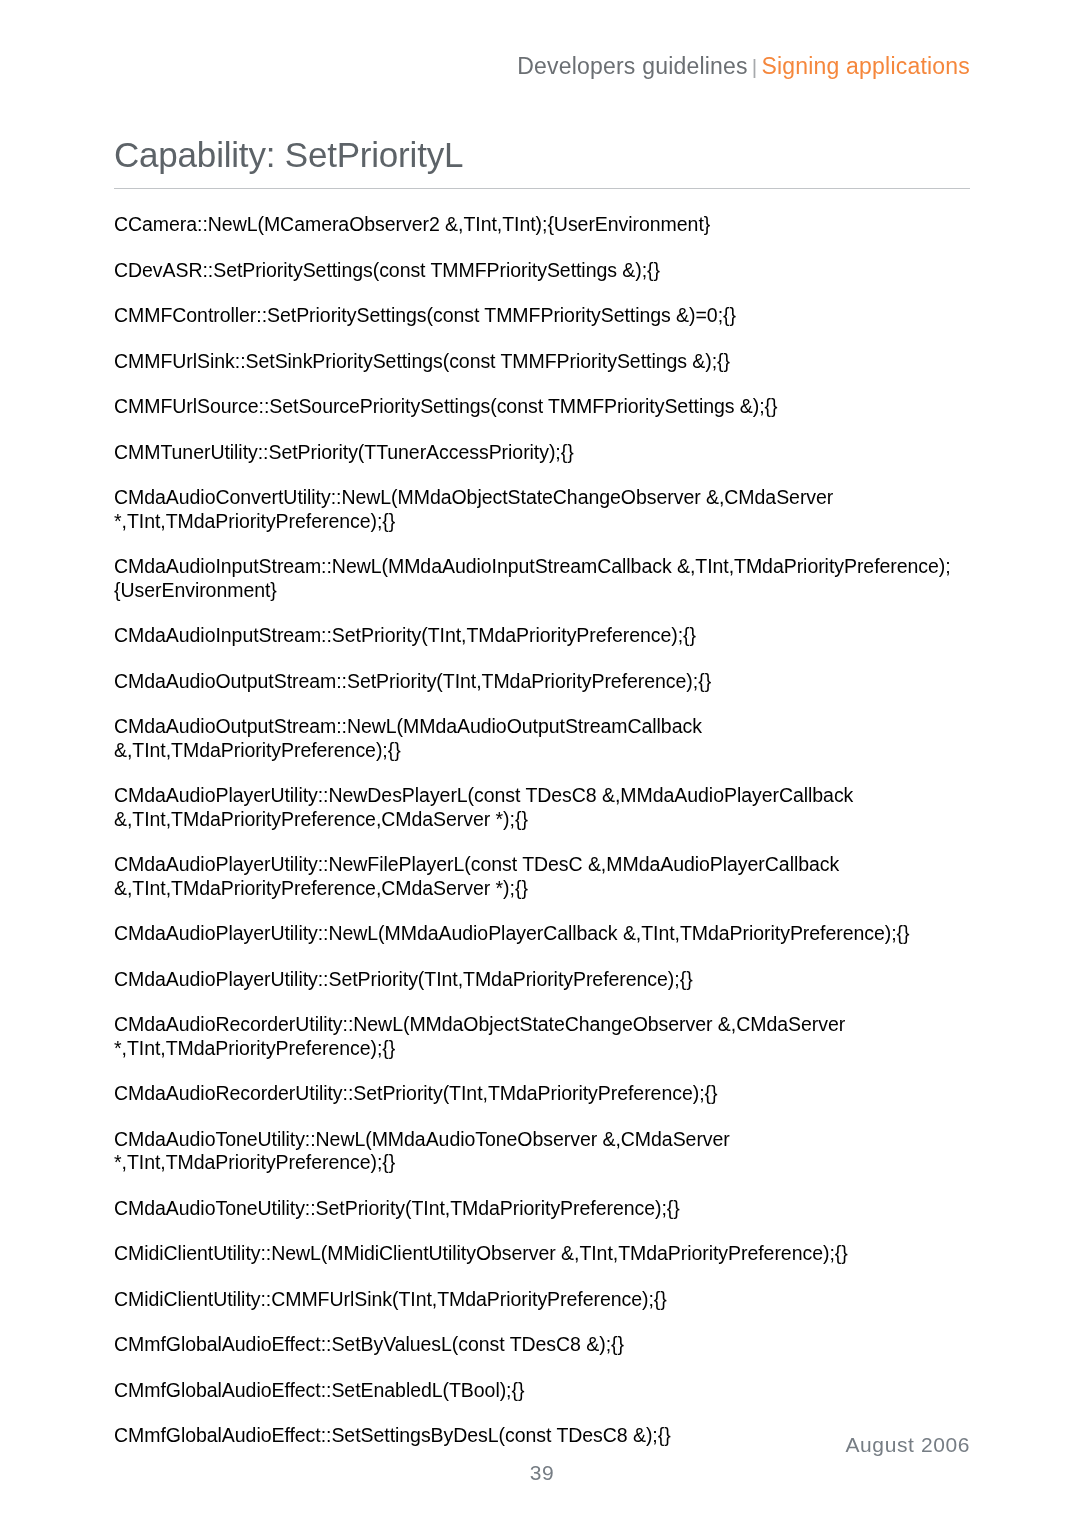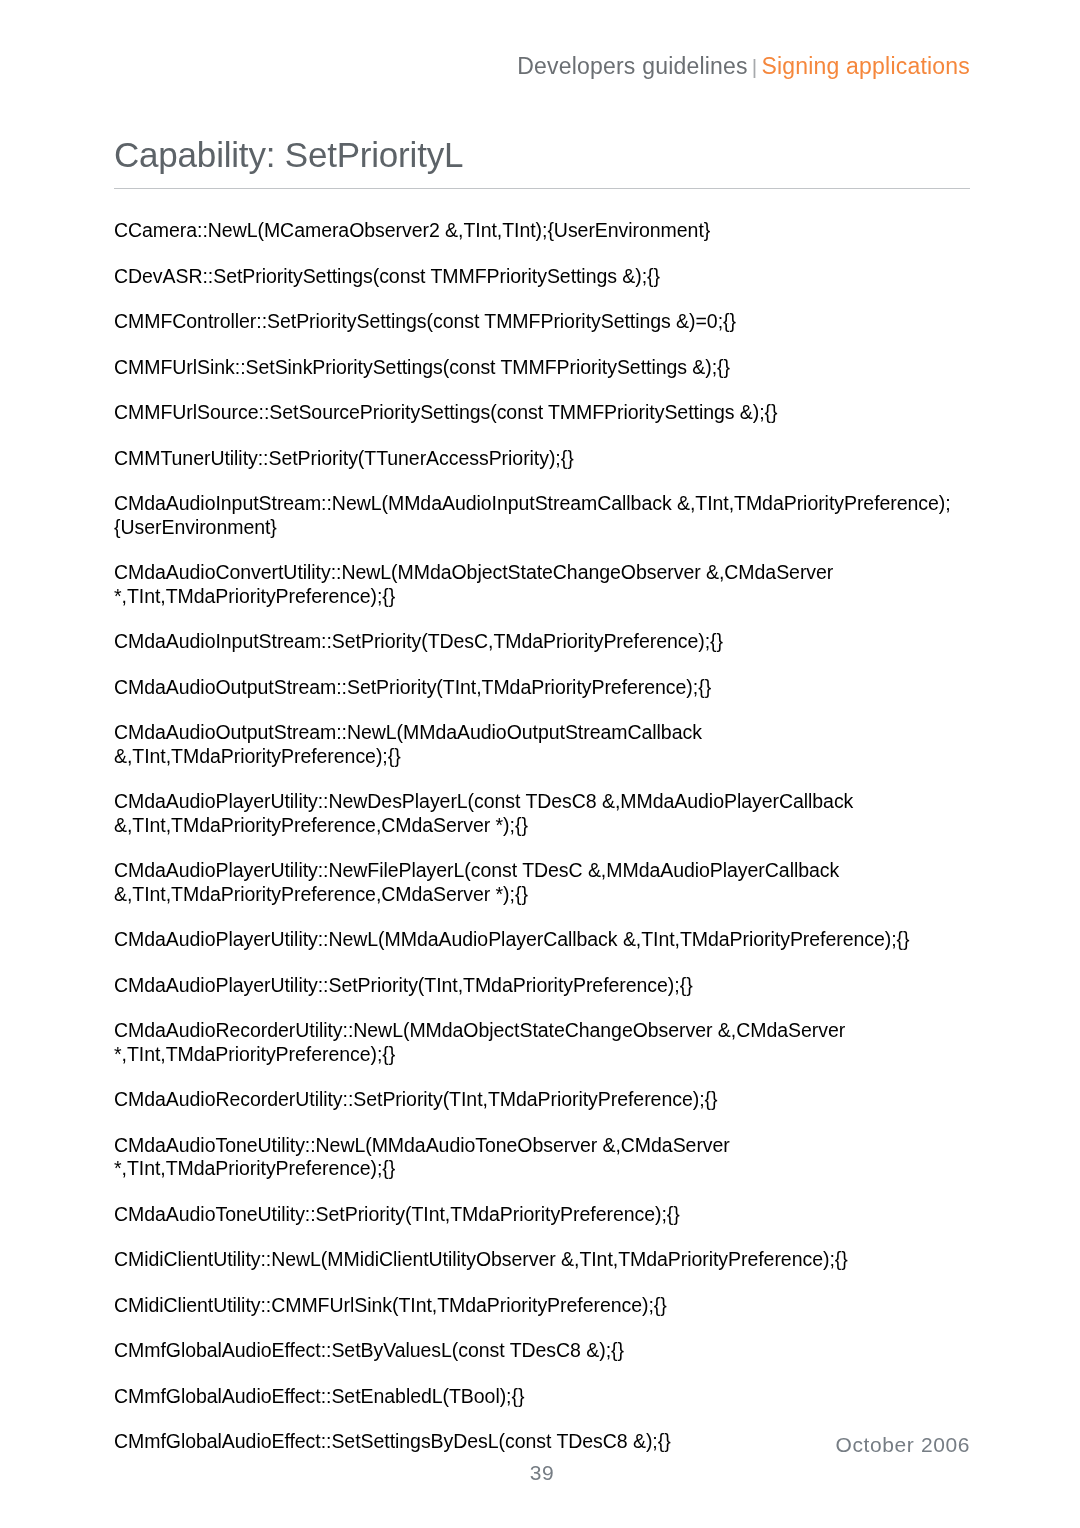--- a/index.html
+++ b/index.html
@@ -74,21 +74,21 @@
   .entries {
     position: absolute;
     top: 207px;
     left: 114px;
     width: 862px;
   }
   .entry {
     font-size: 19.5px;
     line-height: 23.5px;
     color: #000000;
-    margin: 12px 0 22px 0;
+    margin: 6px 0 22px 0;
     letter-spacing: -0.05px;
     word-break: normal;
   }
   .entry:last-child {
     margin-bottom: 0;
   }
 
   
   .page-footer {
     position: absolute;
@@ -134,38 +134,38 @@
     <div class="title-rule"></div>
   </div>
 
   <div class="entries">
       <p class="entry">CCamera::NewL(MCameraObserver2 &amp;,TInt,TInt);{UserEnvironment}</p>
       <p class="entry">CDevASR::SetPrioritySettings(const TMMFPrioritySettings &amp;);{}</p>
       <p class="entry">CMMFController::SetPrioritySettings(const TMMFPrioritySettings &amp;)=0;{}</p>
       <p class="entry">CMMFUrlSink::SetSinkPrioritySettings(const TMMFPrioritySettings &amp;);{}</p>
       <p class="entry">CMMFUrlSource::SetSourcePrioritySettings(const TMMFPrioritySettings &amp;);{}</p>
       <p class="entry">CMMTunerUtility::SetPriority(TTunerAccessPriority);{}</p>
+      <p class="entry">CMdaAudioConvertUtility::NewL(MMdaObjectStateChangeObserver &amp;,CMdaServer *,TInt,TMdaPriorityPreference);{}</p>
       <p class="entry">CMdaAudioInputStream::NewL(MMdaAudioInputStreamCallback &amp;,TInt,TMdaPriorityPreference);{UserEnvironment}</p>
-      <p class="entry">CMdaAudioConvertUtility::NewL(MMdaObjectStateChangeObserver &amp;,CMdaServer *,TInt,TMdaPriorityPreference);{}</p>
-      <p class="entry">CMdaAudioInputStream::SetPriority(TDesC,TMdaPriorityPreference);{}</p>
+      <p class="entry">CMdaAudioInputStream::SetPriority(TInt,TMdaPriorityPreference);{}</p>
       <p class="entry">CMdaAudioOutputStream::SetPriority(TInt,TMdaPriorityPreference);{}</p>
       <p class="entry">CMdaAudioOutputStream::NewL(MMdaAudioOutputStreamCallback &amp;,TInt,TMdaPriorityPreference);{}</p>
       <p class="entry">CMdaAudioPlayerUtility::NewDesPlayerL(const TDesC8 &amp;,MMdaAudioPlayerCallback &amp;,TInt,TMdaPriorityPreference,CMdaServer *);{}</p>
       <p class="entry">CMdaAudioPlayerUtility::NewFilePlayerL(const TDesC &amp;,MMdaAudioPlayerCallback &amp;,TInt,TMdaPriorityPreference,CMdaServer *);{}</p>
       <p class="entry">CMdaAudioPlayerUtility::NewL(MMdaAudioPlayerCallback &amp;,TInt,TMdaPriorityPreference);{}</p>
       <p class="entry">CMdaAudioPlayerUtility::SetPriority(TInt,TMdaPriorityPreference);{}</p>
       <p class="entry">CMdaAudioRecorderUtility::NewL(MMdaObjectStateChangeObserver &amp;,CMdaServer *,TInt,TMdaPriorityPreference);{}</p>
       <p class="entry">CMdaAudioRecorderUtility::SetPriority(TInt,TMdaPriorityPreference);{}</p>
       <p class="entry">CMdaAudioToneUtility::NewL(MMdaAudioToneObserver &amp;,CMdaServer *,TInt,TMdaPriorityPreference);{}</p>
       <p class="entry">CMdaAudioToneUtility::SetPriority(TInt,TMdaPriorityPreference);{}</p>
       <p class="entry">CMidiClientUtility::NewL(MMidiClientUtilityObserver &amp;,TInt,TMdaPriorityPreference);{}</p>
       <p class="entry">CMidiClientUtility::CMMFUrlSink(TInt,TMdaPriorityPreference);{}</p>
       <p class="entry">CMmfGlobalAudioEffect::SetByValuesL(const TDesC8 &amp;);{}</p>
       <p class="entry">CMmfGlobalAudioEffect::SetEnabledL(TBool);{}</p>
       <p class="entry">CMmfGlobalAudioEffect::SetSettingsByDesL(const TDesC8 &amp;);{}</p>
     </div>
 
   <div class="page-footer">
     <div class="footer-pageno">39</div>
-    <div class="footer-date">October 2006</div>
+    <div class="footer-date">August 2006</div>
   </div>
 
 </div>
 
 </body></html>

